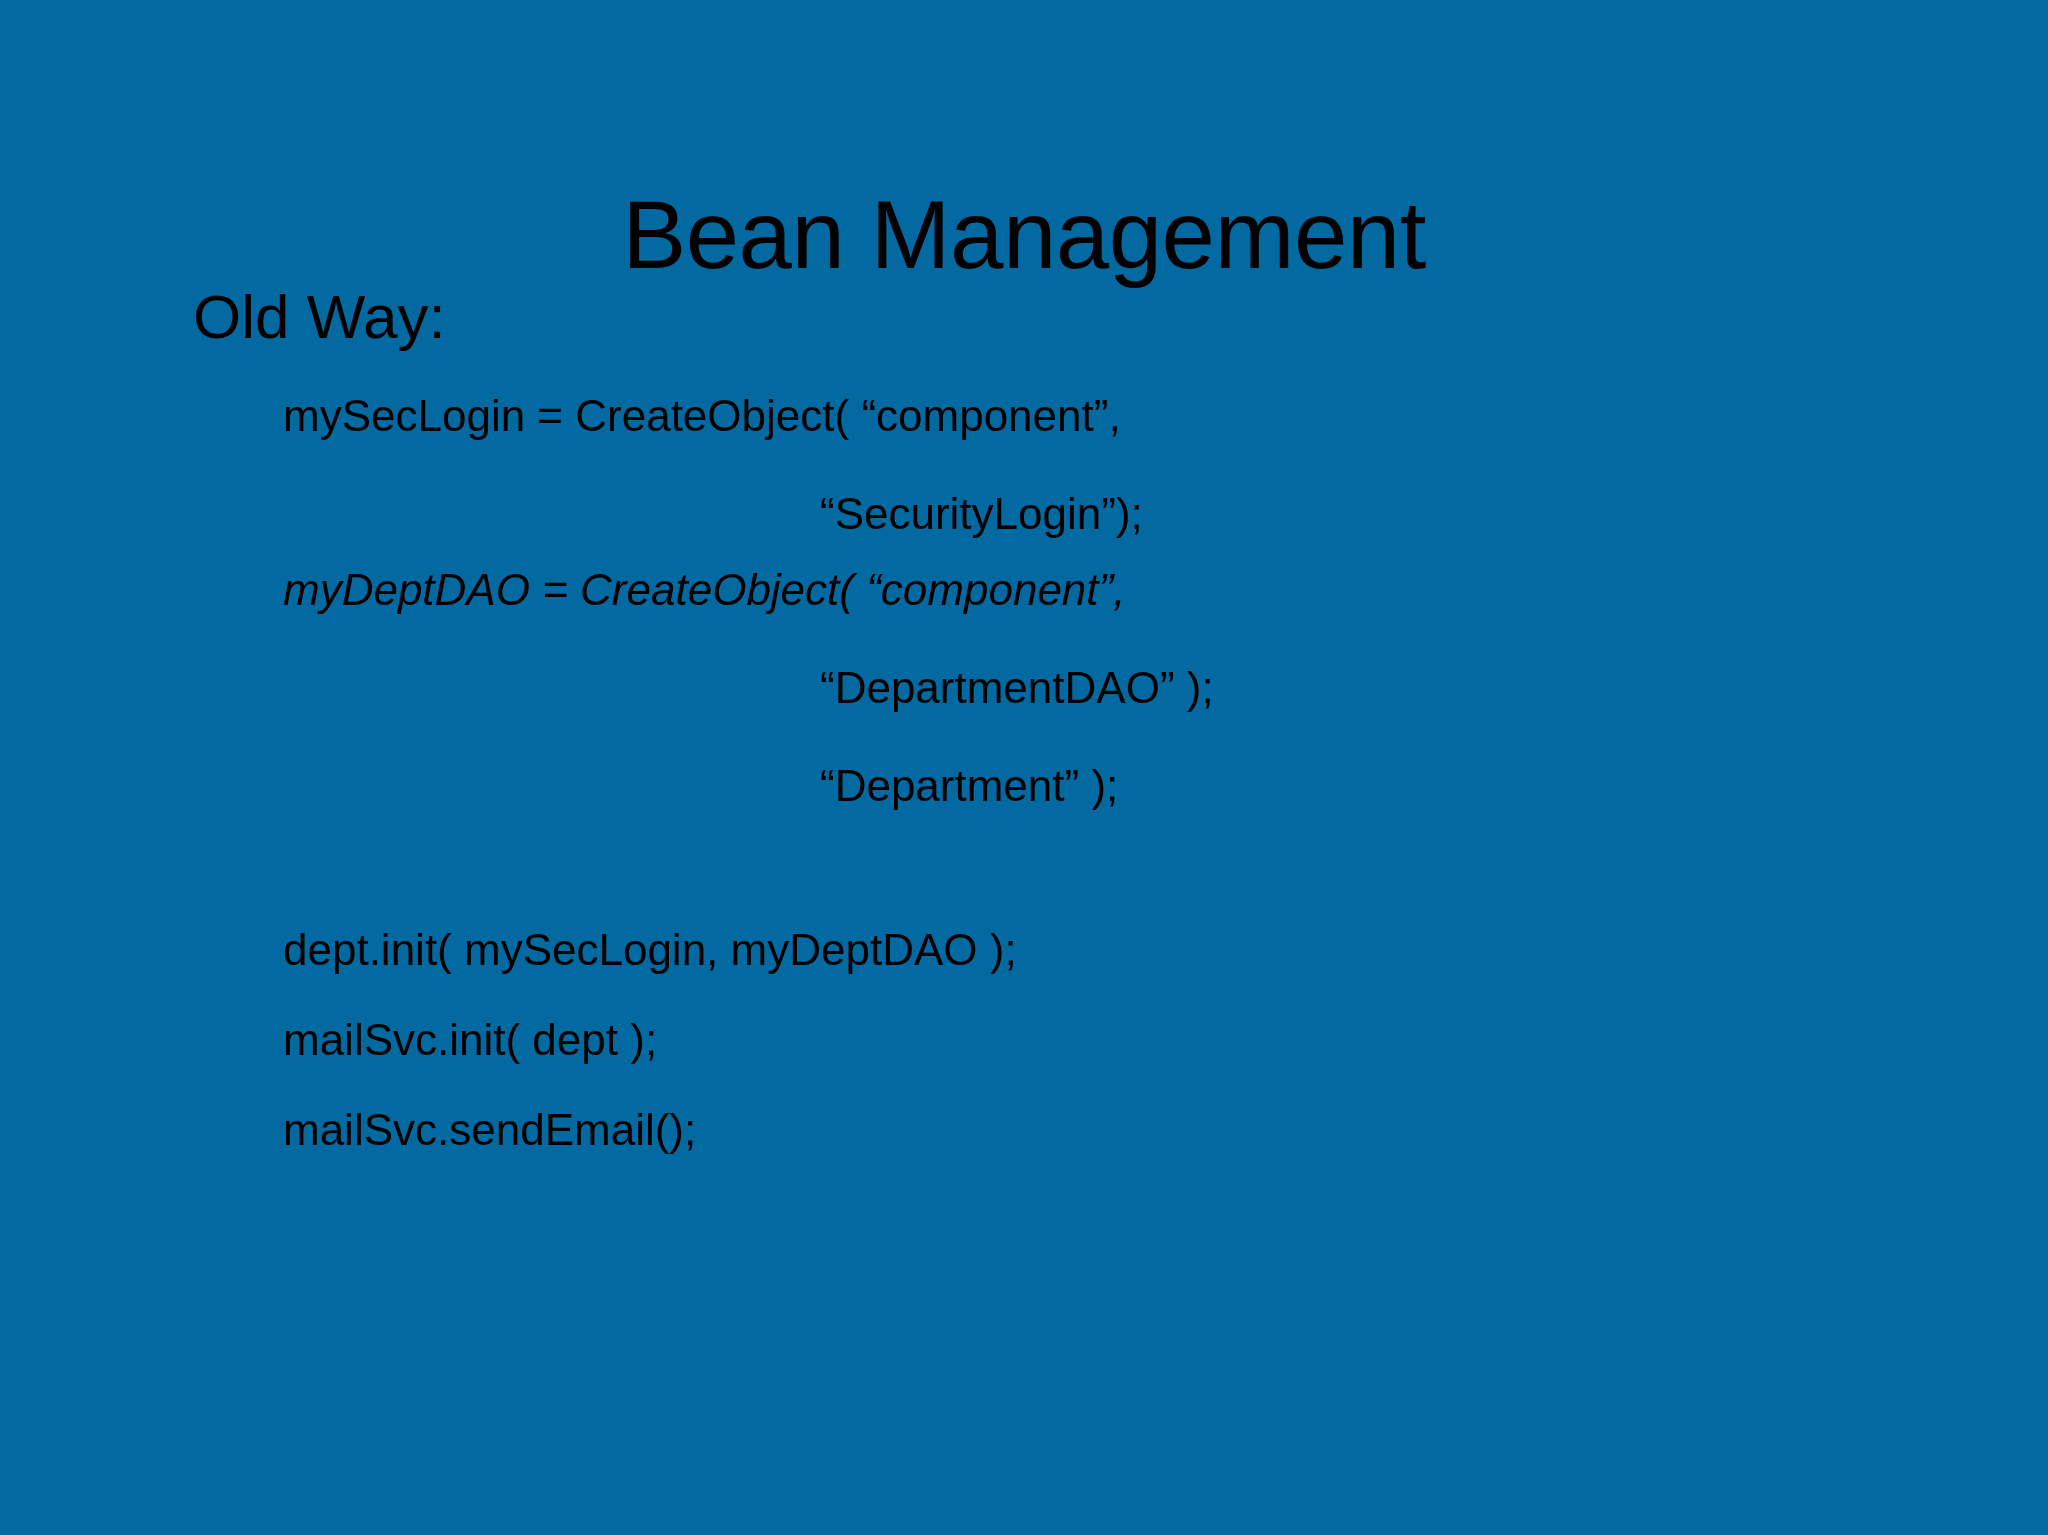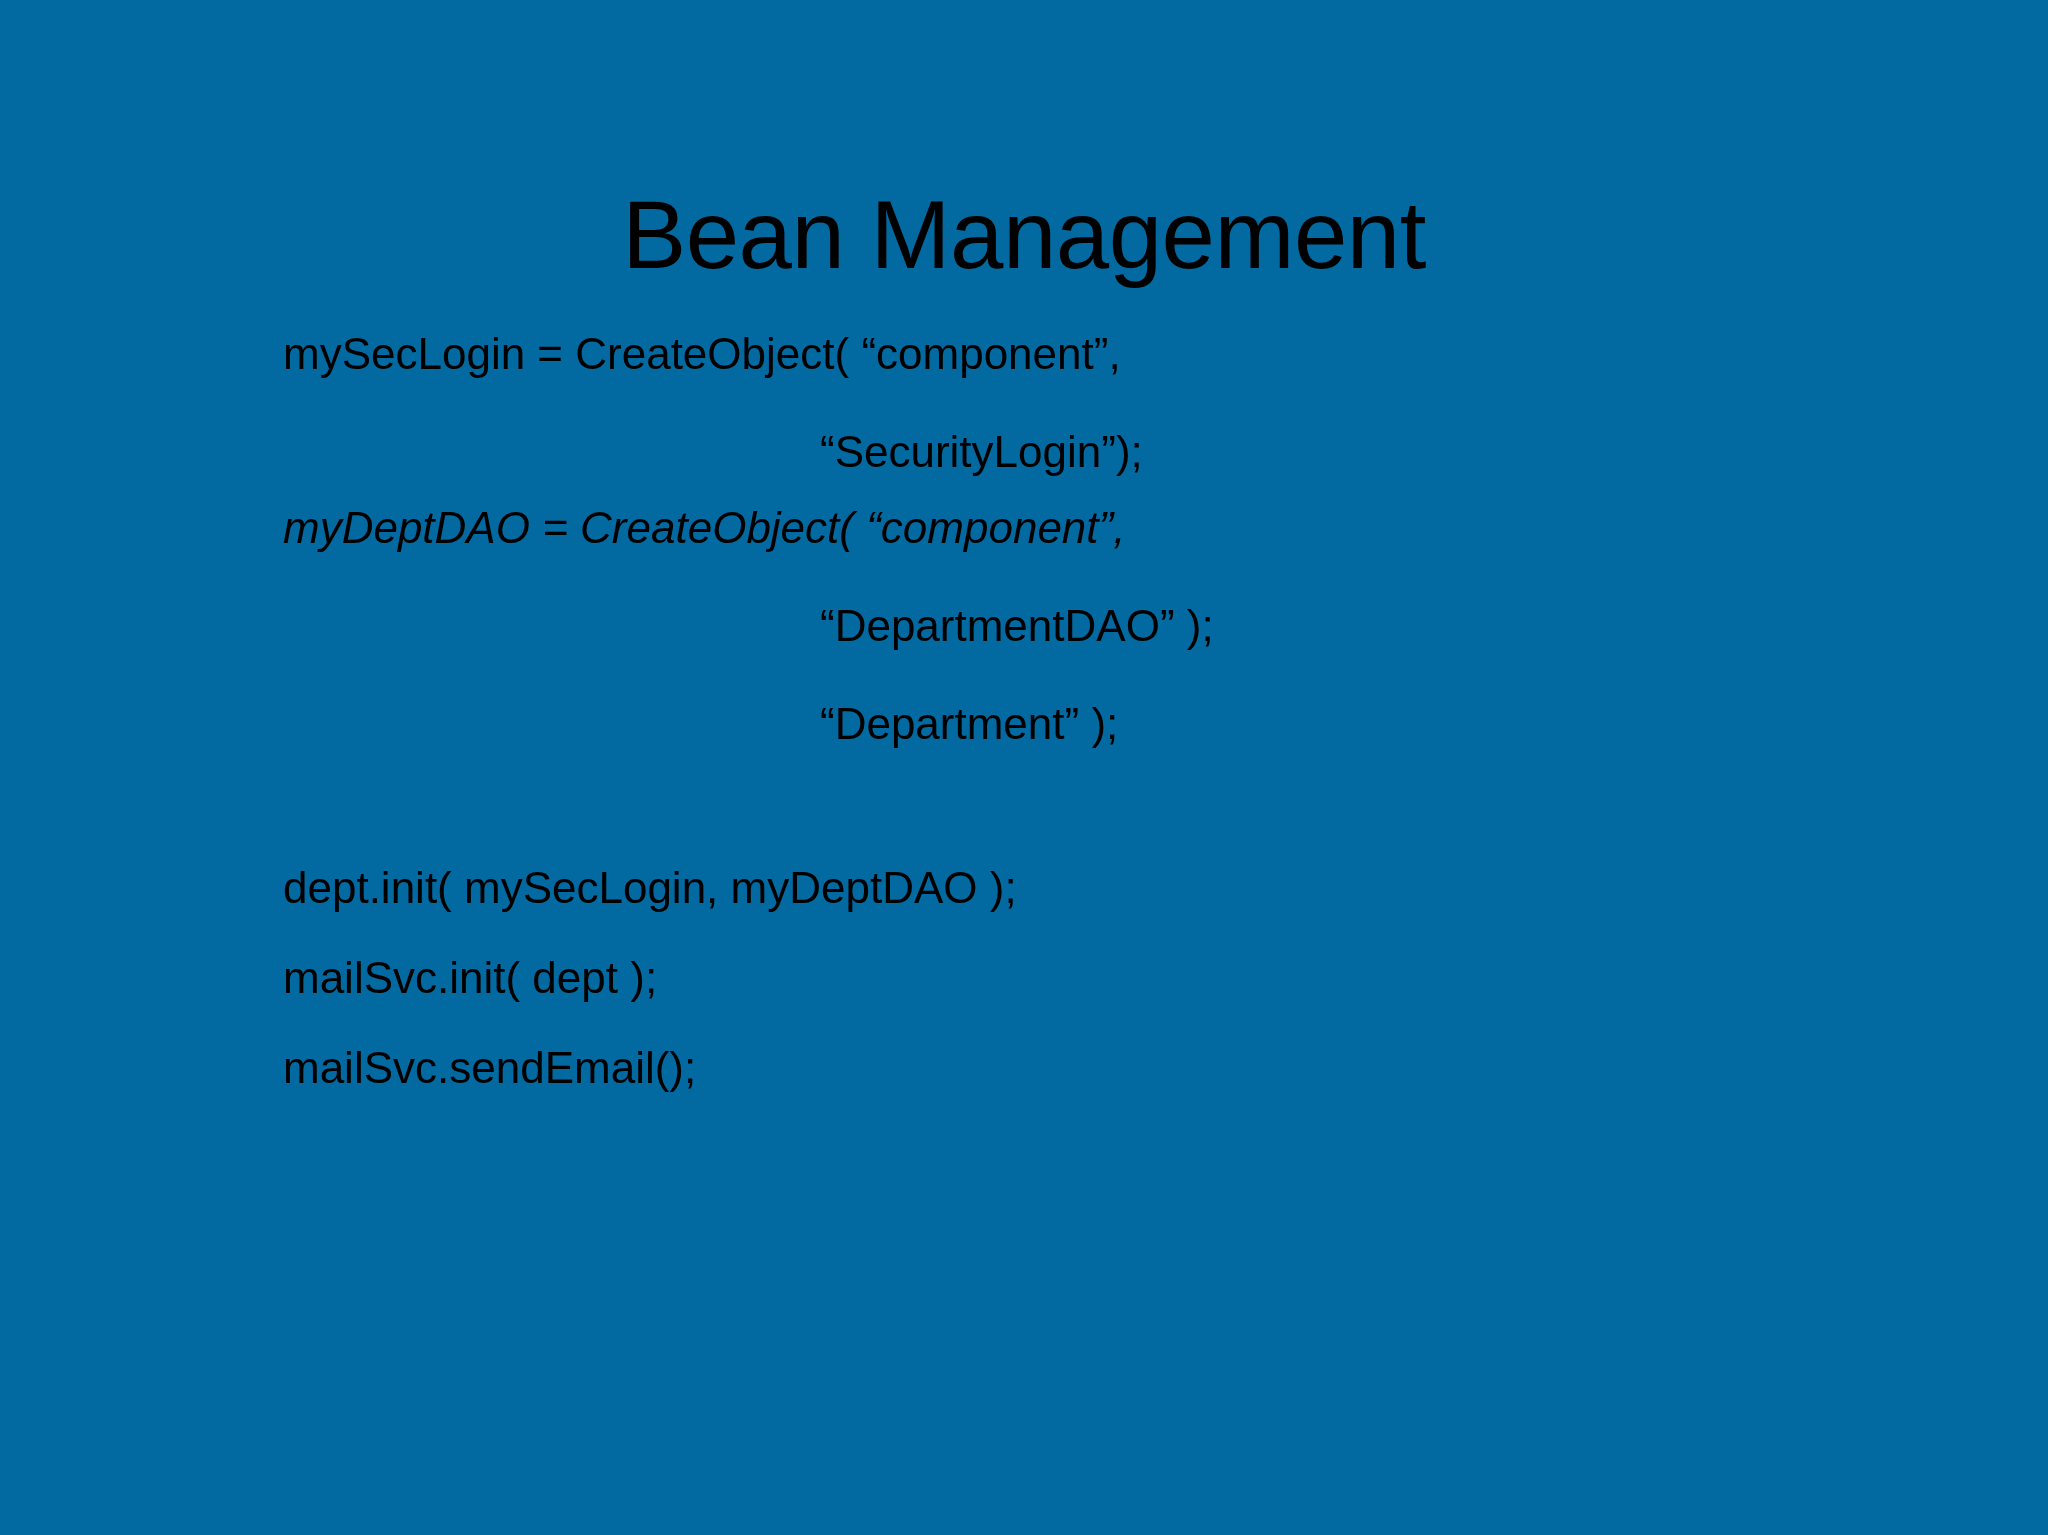--- a/index.html
+++ b/index.html
@@ -72,20 +72,21 @@
 </style>
 </head>
 <body>
 
 <div class="slide">
 
   <h1 class="slide-title">Bean Management</h1>
 
   <div class="body-block">
 
+    <div class="lead-line">Old Way:</div>
 
     <div class="code-list">
 
       <div class="code-line lvl-1">mySecLogin = CreateObject( “component”,</div>
 
       <div class="code-line lvl-2">“SecurityLogin”);</div>
 
       <div class="code-line lvl-1 tight">myDeptDAO = CreateObject( “component”,</div>
 
       <div class="code-line lvl-2">“DepartmentDAO” );</div>

